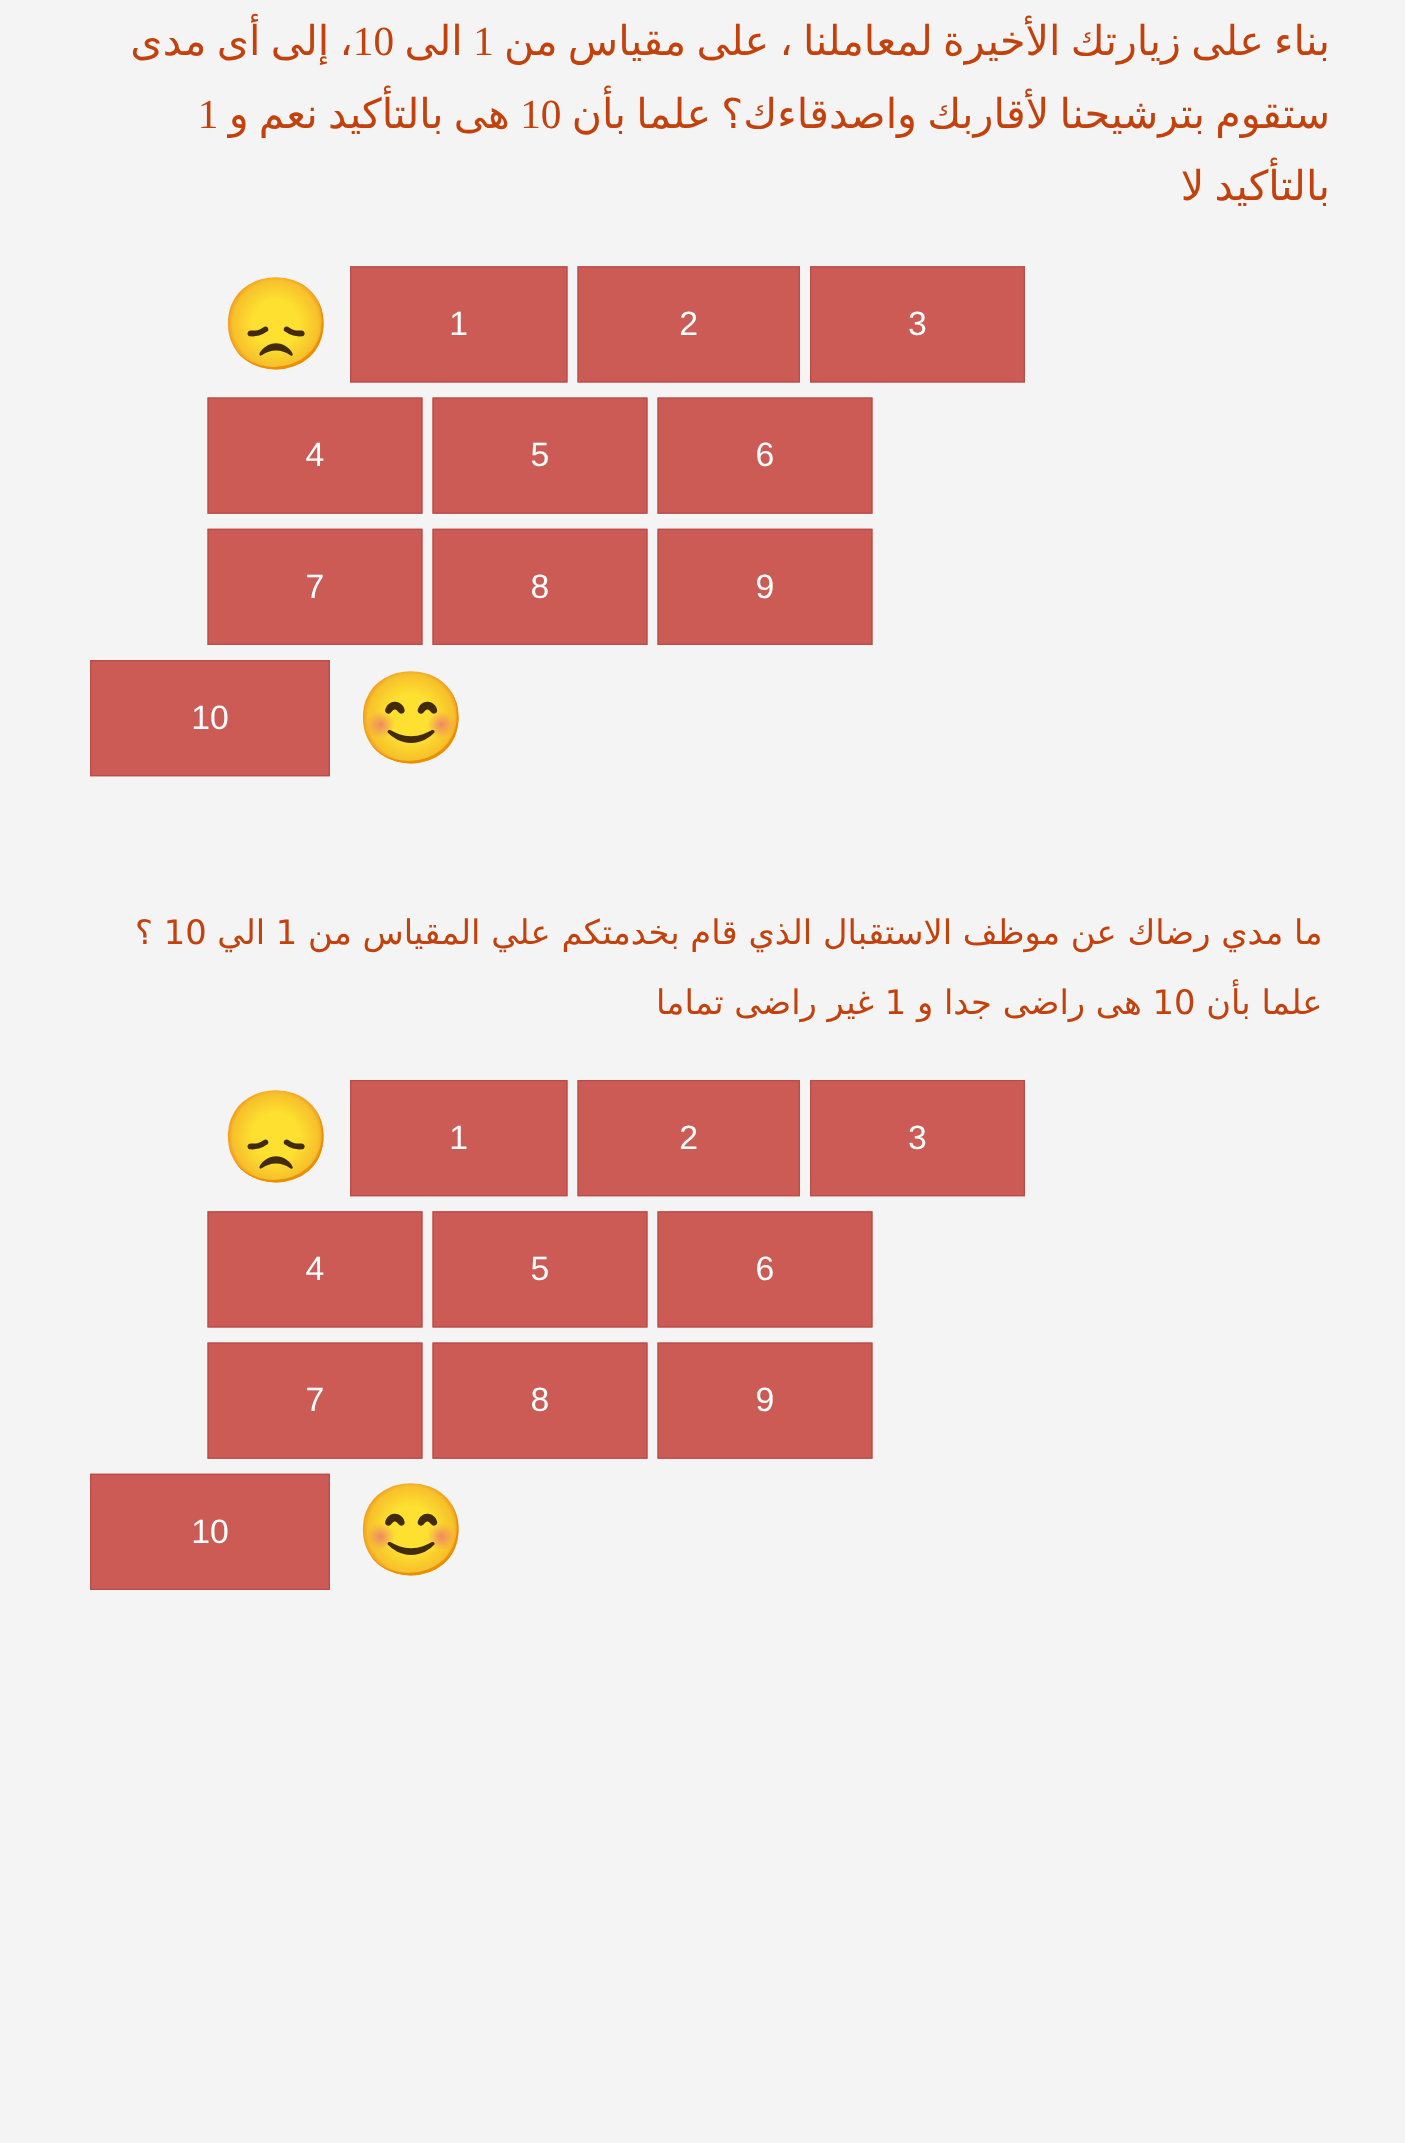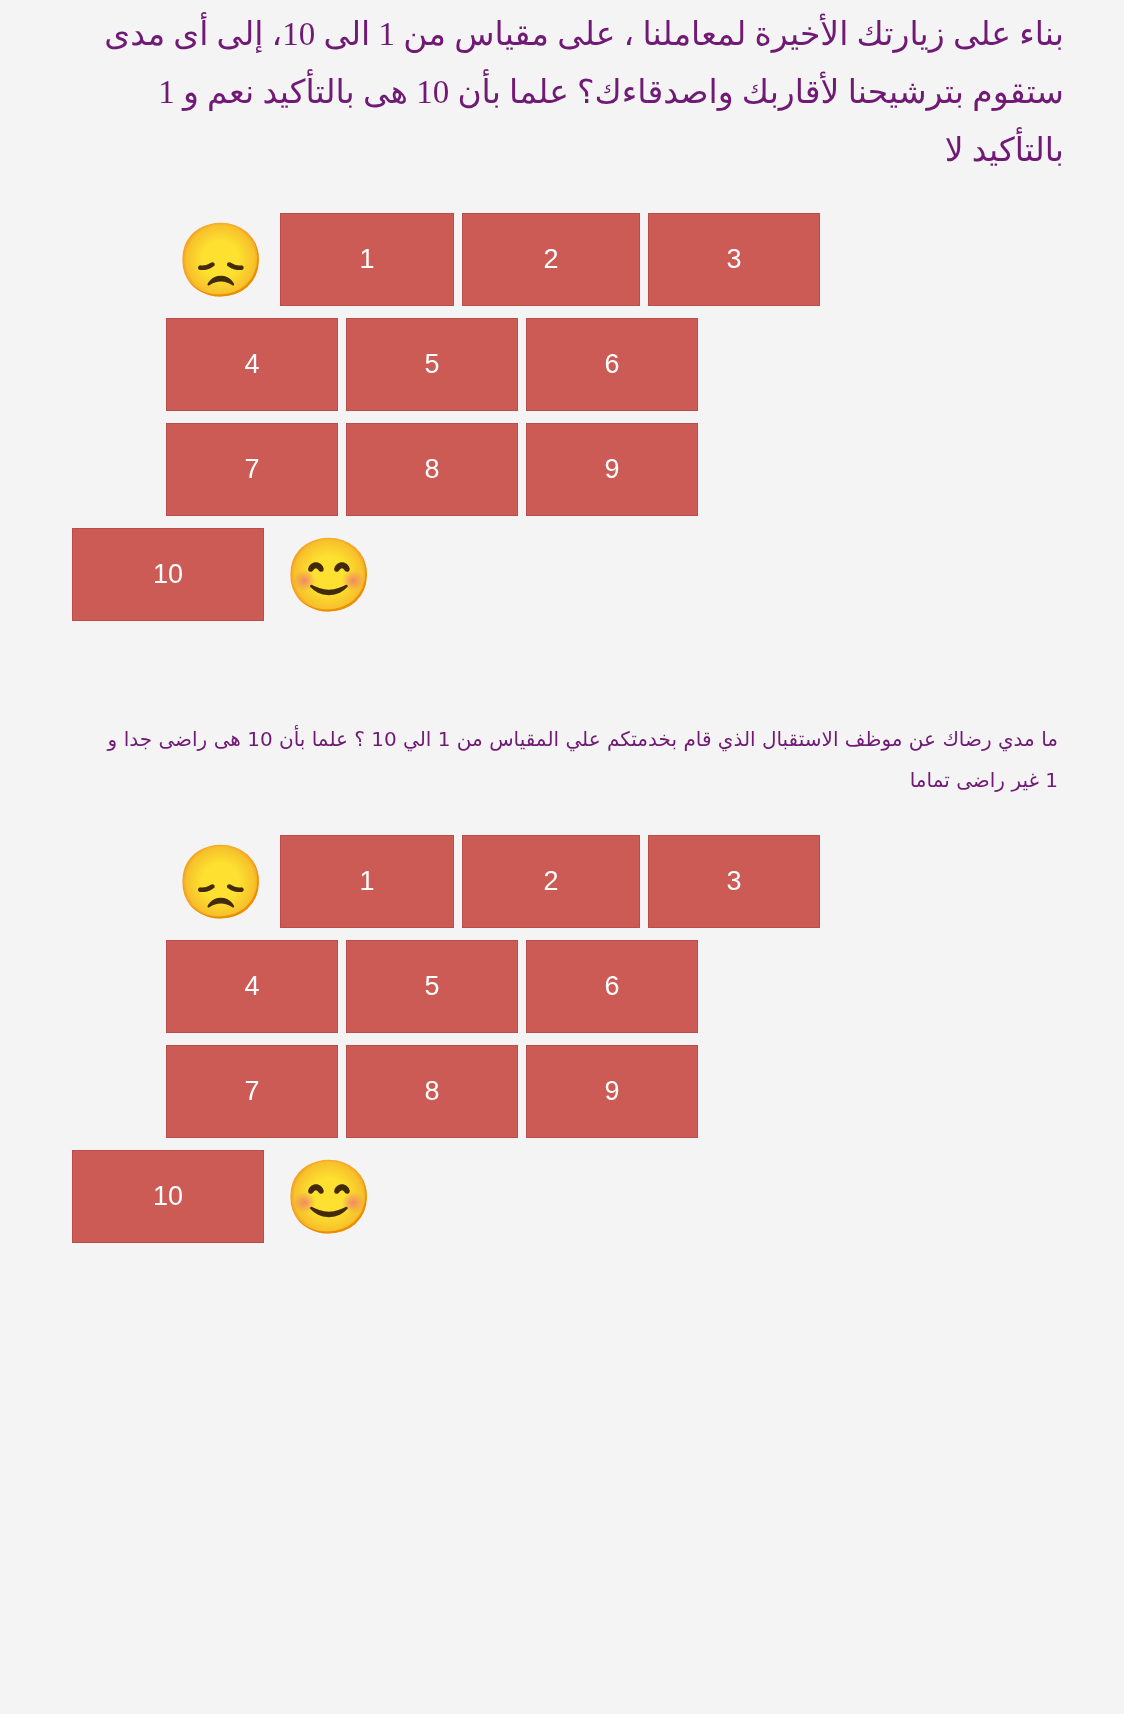--- a/index.html
+++ b/index.html
@@ -25,33 +25,33 @@
     width: 100%;
     box-sizing: border-box;
   }
 
   .question-text {
     direction: rtl;
     text-align: right;
     font-family: "Liberation Serif", serif;
     font-size: 33px;
     line-height: 1.75;
-    color: #701a75;
+    color: #c2410c;
     padding: 0 60px 0 100px;
     box-sizing: border-box;
     letter-spacing: 0px;
   }
 
   .q1 {
     padding-top: 6px;
   }
 
   .q2 {
     font-family: "DejaVu Sans", sans-serif;
-    font-size: 20px;
+    font-size: 27px;
     line-height: 2.05;
     padding: 0 66px 0 98px;
   }
 
   .scale-rows {
     direction: ltr;
     padding: 0 0 0 0;
     margin-top: 34px;
   }
 

